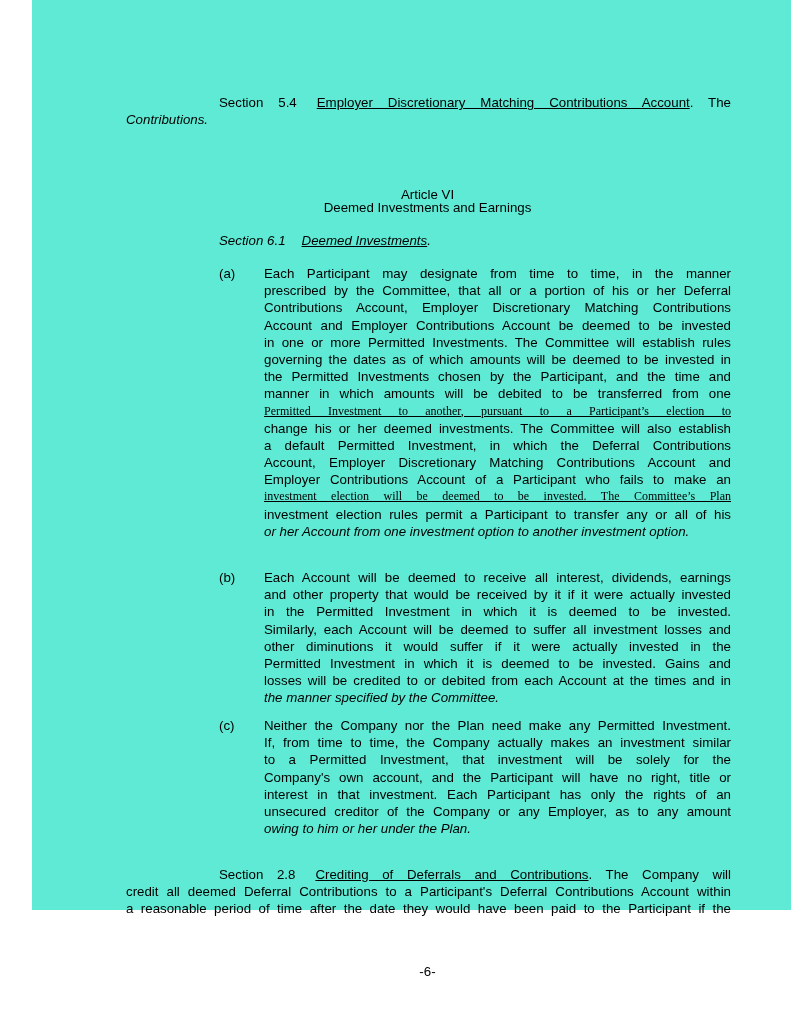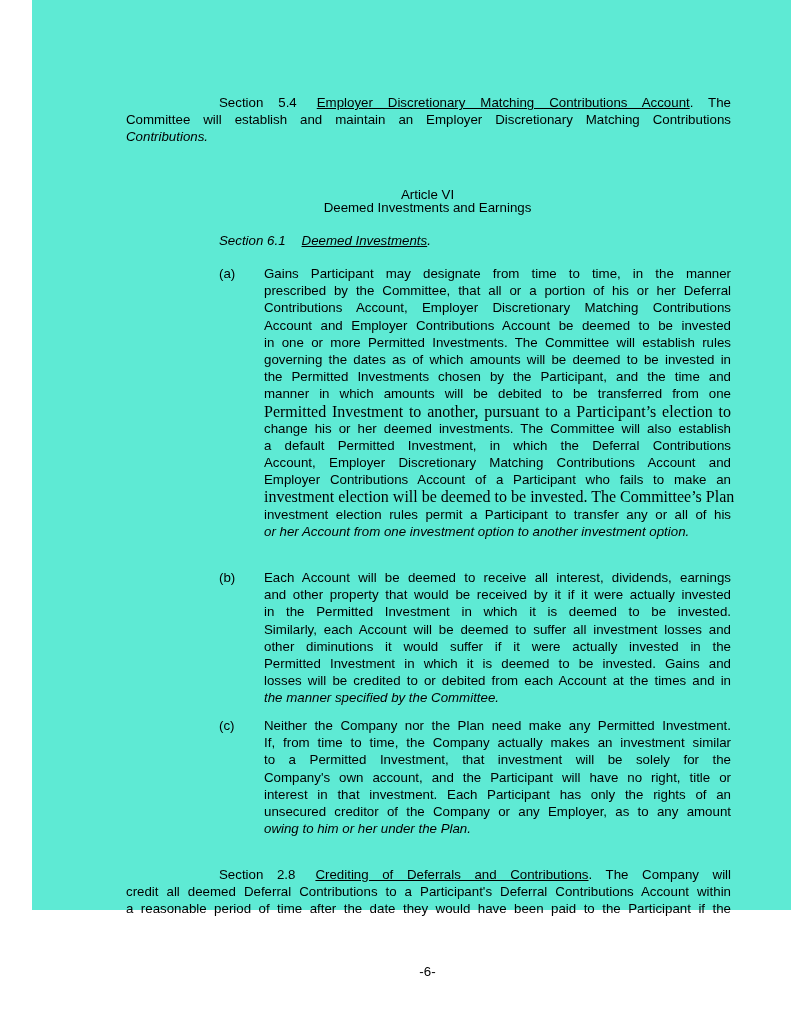--- a/index.html
+++ b/index.html
@@ -2,51 +2,50 @@
 <html><head>
 <meta charset="utf-8">
 <style>
   html, body { margin: 0; padding: 0; background: #ffffff; }
   body { width: 791px; height: 1024px; position: relative; overflow: hidden; }
   .page { position: absolute; left: 0; top: 0; width: 791px; height: 910px; background: #5eead4; color: #000;
           font-family: "Liberation Sans", sans-serif; font-size: 13.3px; margin-left: 32px; }
   .para { position: absolute; line-height: 17.2px; text-align: justify; }
   .line { display: block; height: 17.2px; white-space: nowrap; text-align-last: justify; }
   .line.last { text-align-last: left; font-style: italic; }
-  .serif { font-family: "Liberation Serif", serif; font-size: 16px; }
+  .serif { font-family: "Liberation Serif", serif; font-size: 12px; text-decoration: underline; }
   .u { text-decoration: underline; }
   .center { position: absolute; left: 0; width: 791px; text-align: center; line-height: 19px; }
   .label { position: absolute; left: 187px; }
   .body-ind { position: absolute; left: 232px; width: 467px; }
 </style>
 </head>
 <body>
 
 <div class="page">
 
   <div class="para" style="left:94px; top:94px; width:605px;">
     <span class="line" style="padding-left:93px; box-sizing:border-box;">
       <span>Section 5.4</span><span style="display:inline-block;width:20px;"></span><span class="u">Employer Discretionary Matching Contributions Account</span><span>. The</span>
     </span>
-    <span class="line">Committee will establish and maintain an Employer Discretionary Matching Contributions</span>
     <span class="line last">Contributions.</span>
   </div>
 
   <div class="center" style="top:185px;">Article VI</div>
   <div class="center" style="top:198px;">Deemed Investments and Earnings</div>
 
   <div class="para" style="left:187px; top:232px; width:400px;">
     <span class="line last">
       <span>Section 6.1</span><span style="display:inline-block;width:16px;"></span><span class="u">Deemed Investments</span><span>.</span>
     </span>
   </div>
 
   <div class="para label" style="top:265px;">(a)</div>
   <div class="para body-ind" style="top:265px;">
-    <span class="line">Gains Participant may designate from time to time, in the manner</span>
+    <span class="line">Each Participant may designate from time to time, in the manner</span>
     <span class="line">prescribed by the Committee, that all or a portion of his or her Deferral</span>
     <span class="line">Contributions Account, Employer Discretionary Matching Contributions</span>
     <span class="line">Account and Employer Contributions Account be deemed to be invested</span>
     <span class="line">in one or more Permitted Investments.  The Committee will establish rules</span>
     <span class="line">governing the dates as of which amounts will be deemed to be invested in</span>
     <span class="line">the Permitted Investments chosen by the Participant, and the time and</span>
     <span class="line">manner in which amounts will be debited to be transferred from one</span>
     <span class="line serif">Permitted Investment to another, pursuant to a Participant’s election to</span>
     <span class="line">change his or her deemed investments.  The Committee will also establish</span>
     <span class="line">a default Permitted Investment, in which the Deferral Contributions</span>

